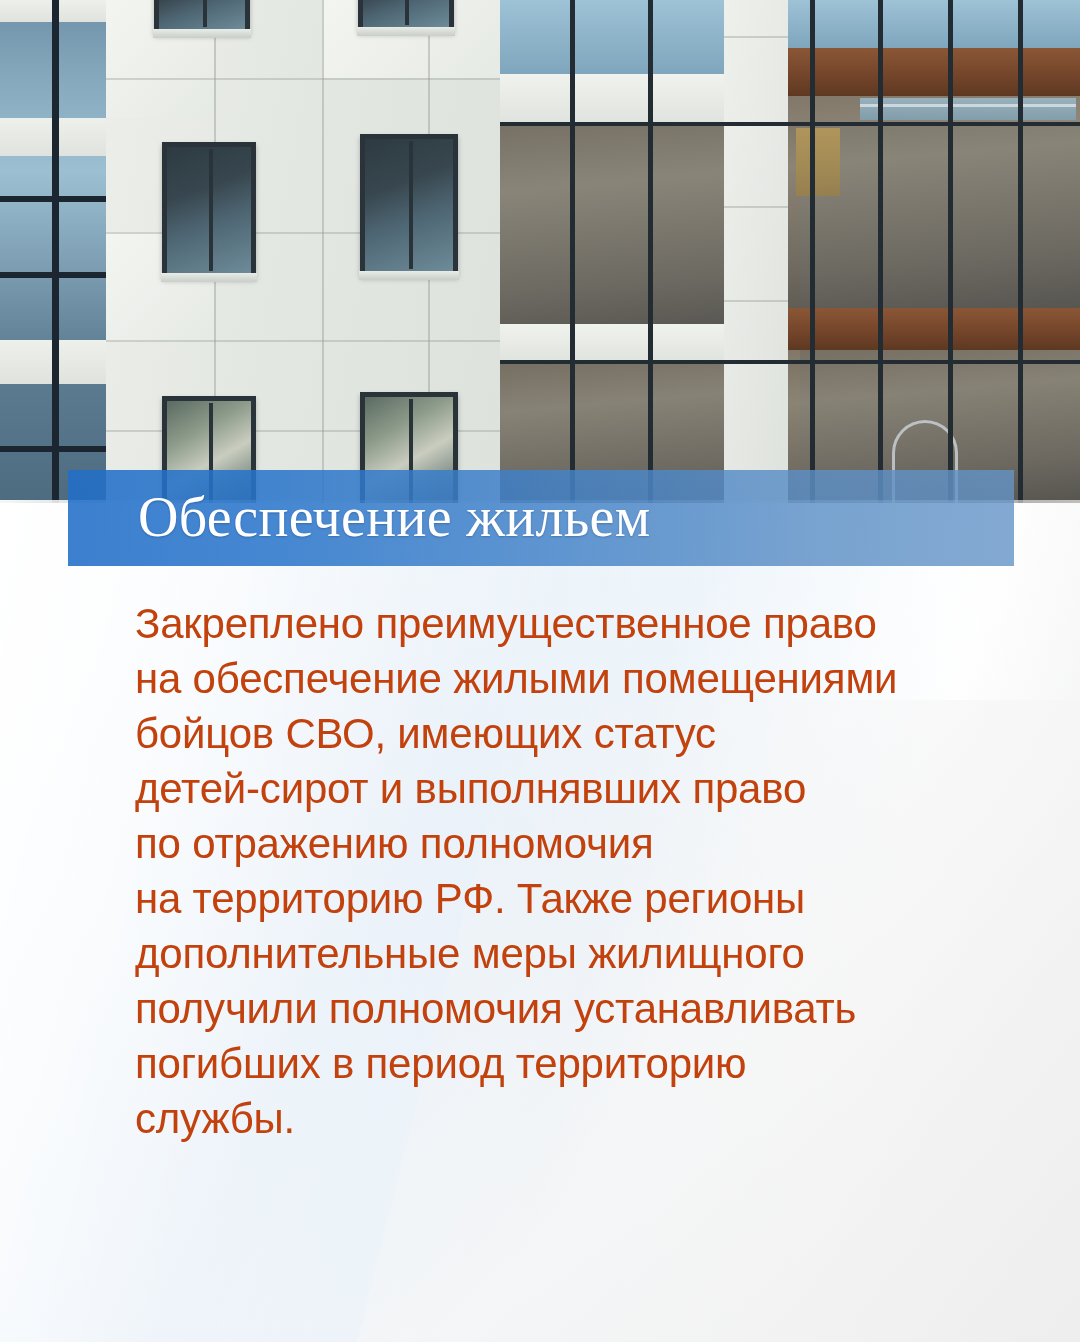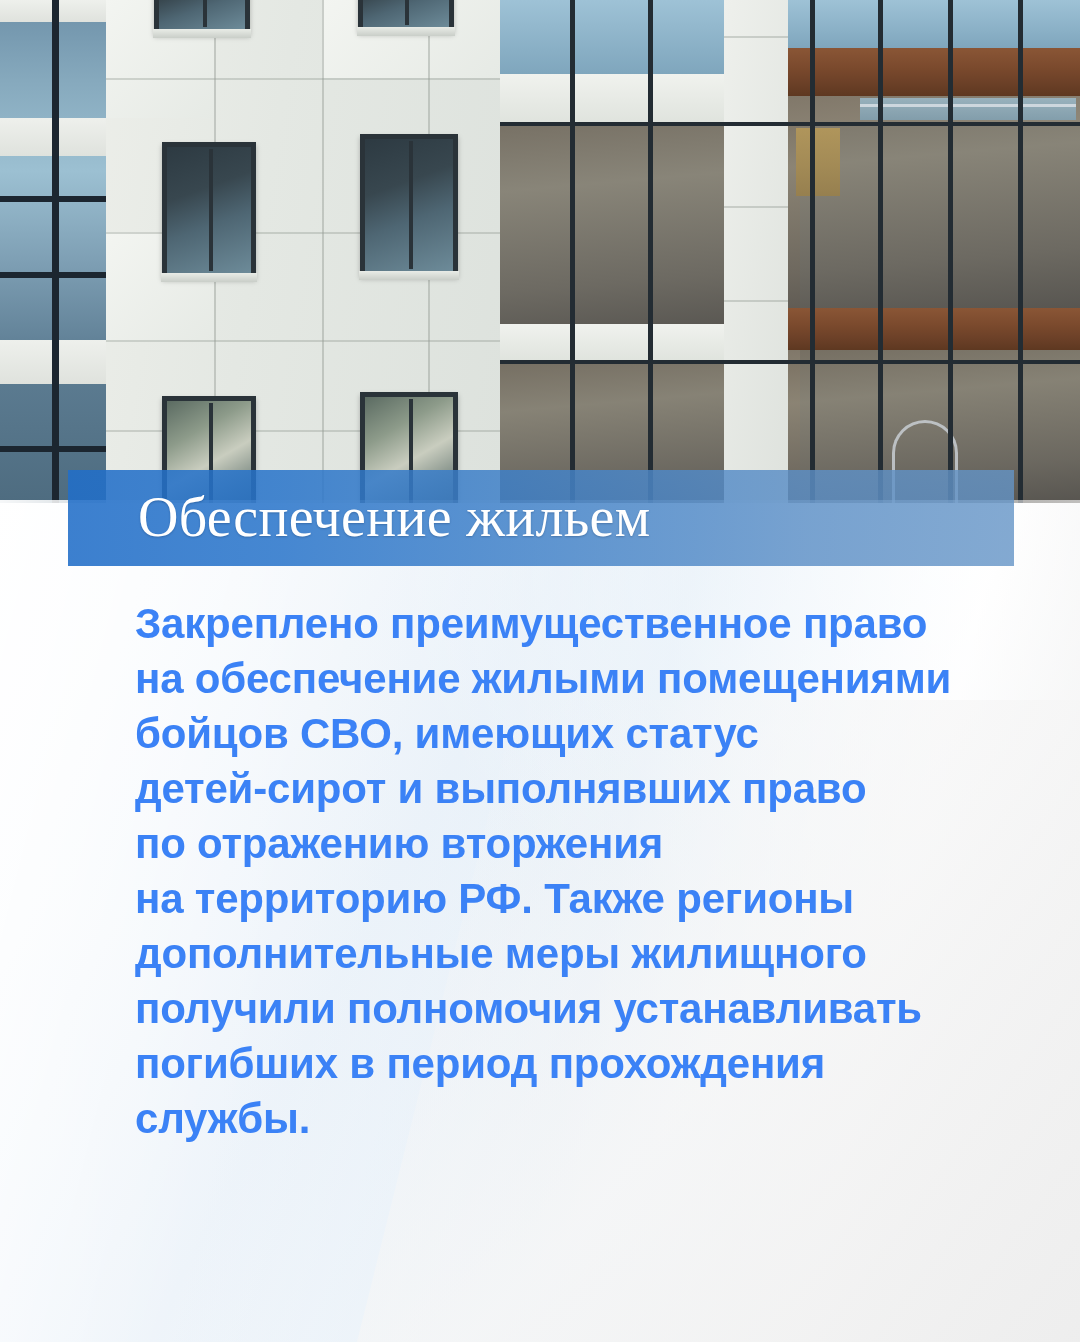--- a/index.html
+++ b/index.html
@@ -132,24 +132,24 @@
     white-space: nowrap;
     text-shadow: 0 1px 2px rgba(10,40,80,0.28);
   }
 
   
   .body-text {
     position: absolute;
     left: 135px;
     top: 596px;
     width: 880px;
-    color: #3b82f6;
+    color: #c2410c;
     font-size: 42px;
     line-height: 55px;
-    font-weight: 700;
+    font-weight: 400;
     letter-spacing: -0.2px;
   }
   .body-text .ln { display: block; white-space: nowrap; }
 </style>
 </head>
 <body>
 
 <div id="card">
 
   <div class="page-bg"></div>
@@ -237,21 +237,21 @@
 
   <div class="banner">
     <div class="banner-title">Обеспечение жильем</div>
   </div>
 
   <div class="body-text">
     <span class="ln">Закреплено преимущественное право</span>
     <span class="ln">на обеспечение жилыми помещениями</span>
     <span class="ln">бойцов СВО, имеющих статус</span>
     <span class="ln">детей-сирот и выполнявших право</span>
-    <span class="ln">по отражению вторжения</span>
+    <span class="ln">по отражению полномочия</span>
     <span class="ln">на территорию РФ. Также регионы</span>
     <span class="ln">дополнительные меры жилищного</span>
     <span class="ln">получили полномочия устанавливать</span>
-    <span class="ln">погибших в период прохождения</span>
+    <span class="ln">погибших в период территорию</span>
     <span class="ln">службы.</span>
   </div>
 
 </div>
 
 </body></html>

